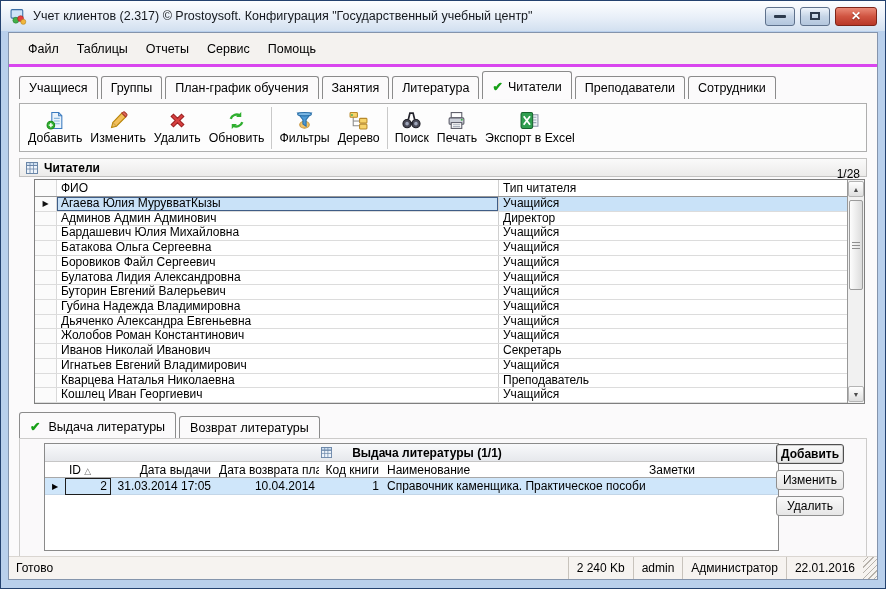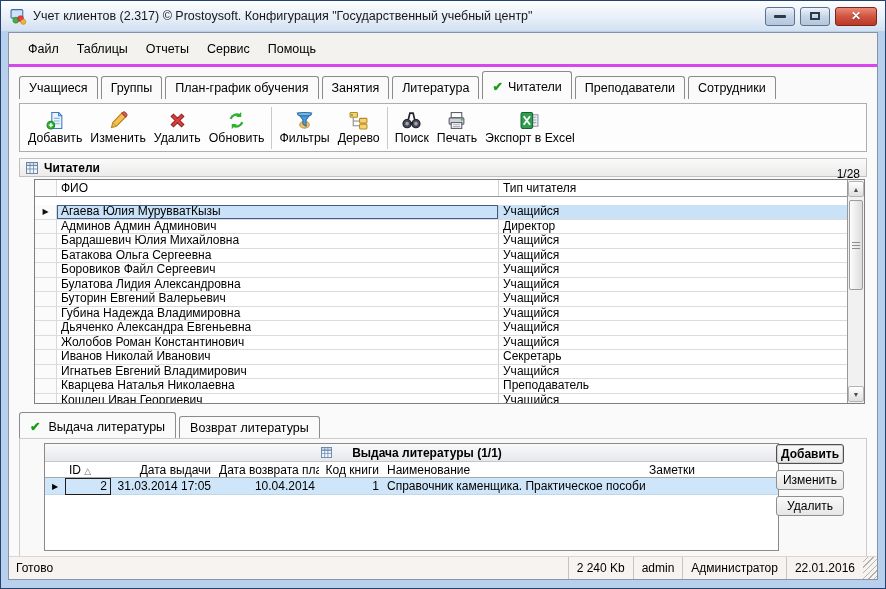--- a/index.html
+++ b/index.html
@@ -48,21 +48,21 @@
 
   
   .caption { margin:6px 10px 0; height:19px; border:1px solid #c2c1c0; background:linear-gradient(#fafafa,#ecebea);
     display:flex; align-items:center; padding:0 6px; }
   .caption svg { width:12px; height:12px; margin-right:6px; }
   .caption .cap-title { font-weight:bold; font-size:12px; }
   .caption .cap-counter { margin-left:auto; font-size:12px;margin-top:12px; }
 
   
   .main-table { margin:2px 12px 0 25px; height:225px; border:1px solid #7f7f7f; background:#fff; display:flex; }
-  .mt-body { flex:1; display:flex; flex-direction:column; overflow:hidden;gap:8px; }
+  .mt-body { flex:1; display:flex; flex-direction:column; overflow:hidden; }
   .mt-header { height:17px; display:flex; border-bottom:1px solid #989898; background:#fff; flex:none; }
   .mt-header .hc { font-size:12px; padding:1px 0 0 4px; }
   .col-sel { width:22px; flex:none; border-right:1px solid #d9d9d9; background:#fbfbfb; text-align:center; }
   .col-fio { width:442px; flex:none; border-right:1px solid #d0d0d0; overflow:hidden; }
   .col-type { flex:1; overflow:hidden; }
   .mt-rows { flex:1; display:flex; flex-direction:column; }
   .mt-row { flex:1; display:flex; border-bottom:1px solid #dcdcdc; align-items:stretch; }
   .mt-row .cell { font-size:12px; line-height:13.5px; padding:0 0 0 4px; white-space:nowrap; overflow:hidden; }
   .mt-row.selected { background:#c9e2f8; }
   .mt-row.selected .col-fio { box-shadow:inset 0 0 0 1px #3f5d86; }

